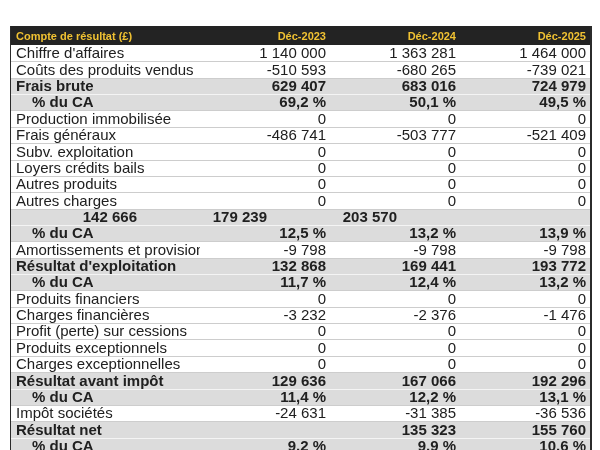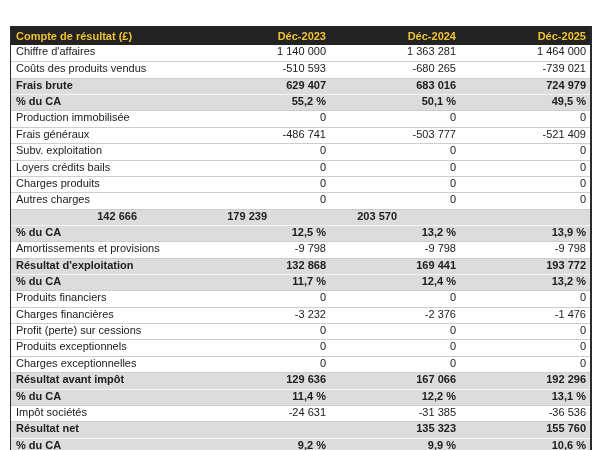--- a/index.html
+++ b/index.html
@@ -52,34 +52,34 @@
   .cell-num {
     flex: 0 0 130px;
     width: 130px;
     box-sizing: border-box;
     text-align: right;
     padding-right: 4px;
     white-space: nowrap;
   }
   .tr {
     display: flex;
-    align-items: flex-start;
+    align-items: flex-end;
     box-sizing: border-box;
     height: 16.36px;
-    font-size: 11px;
+    font-size: 15px;
     color: var(--text);
     background: #ffffff;
     border-top: 1px solid var(--sep);
   }
   .tr.first { border-top: none; }
   .tr.em {
     background: var(--em-bg);
     font-weight: bold;
   }
-  .tr.after-em { border-top-color: #f4f4f4; }
+  .tr.after-em { border-top-color: #f4f4f4; padding-left: 16px; }
 </style>
 </head>
 <body>
 
 <div class="page">
   <div class="fin-table">
     <div class="thead">
       <div class="cell-label">Compte de résultat (£)</div>
       <div class="cell-num">Déc-2023</div>
       <div class="cell-num">Déc-2024</div>
@@ -99,21 +99,21 @@
     <div class="cell-num">-739 021</div>
   </div>
         <div class="tr em">
     <div class="cell-label">Frais brute</div>
     <div class="cell-num">629 407</div>
     <div class="cell-num">683 016</div>
     <div class="cell-num">724 979</div>
   </div>
         <div class="tr em after-em">
     <div class="cell-label">% du CA</div>
-    <div class="cell-num">55,2 %</div>
+    <div class="cell-num">69,2 %</div>
     <div class="cell-num">50,1 %</div>
     <div class="cell-num">49,5 %</div>
   </div>
         <div class="tr">
     <div class="cell-label">Production immobilisée</div>
     <div class="cell-num">0</div>
     <div class="cell-num">0</div>
     <div class="cell-num">0</div>
   </div>
         <div class="tr">
@@ -128,21 +128,21 @@
     <div class="cell-num">0</div>
     <div class="cell-num">0</div>
   </div>
         <div class="tr">
     <div class="cell-label">Loyers crédits bails</div>
     <div class="cell-num">0</div>
     <div class="cell-num">0</div>
     <div class="cell-num">0</div>
   </div>
         <div class="tr">
-    <div class="cell-label">Charges produits</div>
+    <div class="cell-label">Autres produits</div>
     <div class="cell-num">0</div>
     <div class="cell-num">0</div>
     <div class="cell-num">0</div>
   </div>
         <div class="tr">
     <div class="cell-label">Autres charges</div>
     <div class="cell-num">0</div>
     <div class="cell-num">0</div>
     <div class="cell-num">0</div>
   </div>

